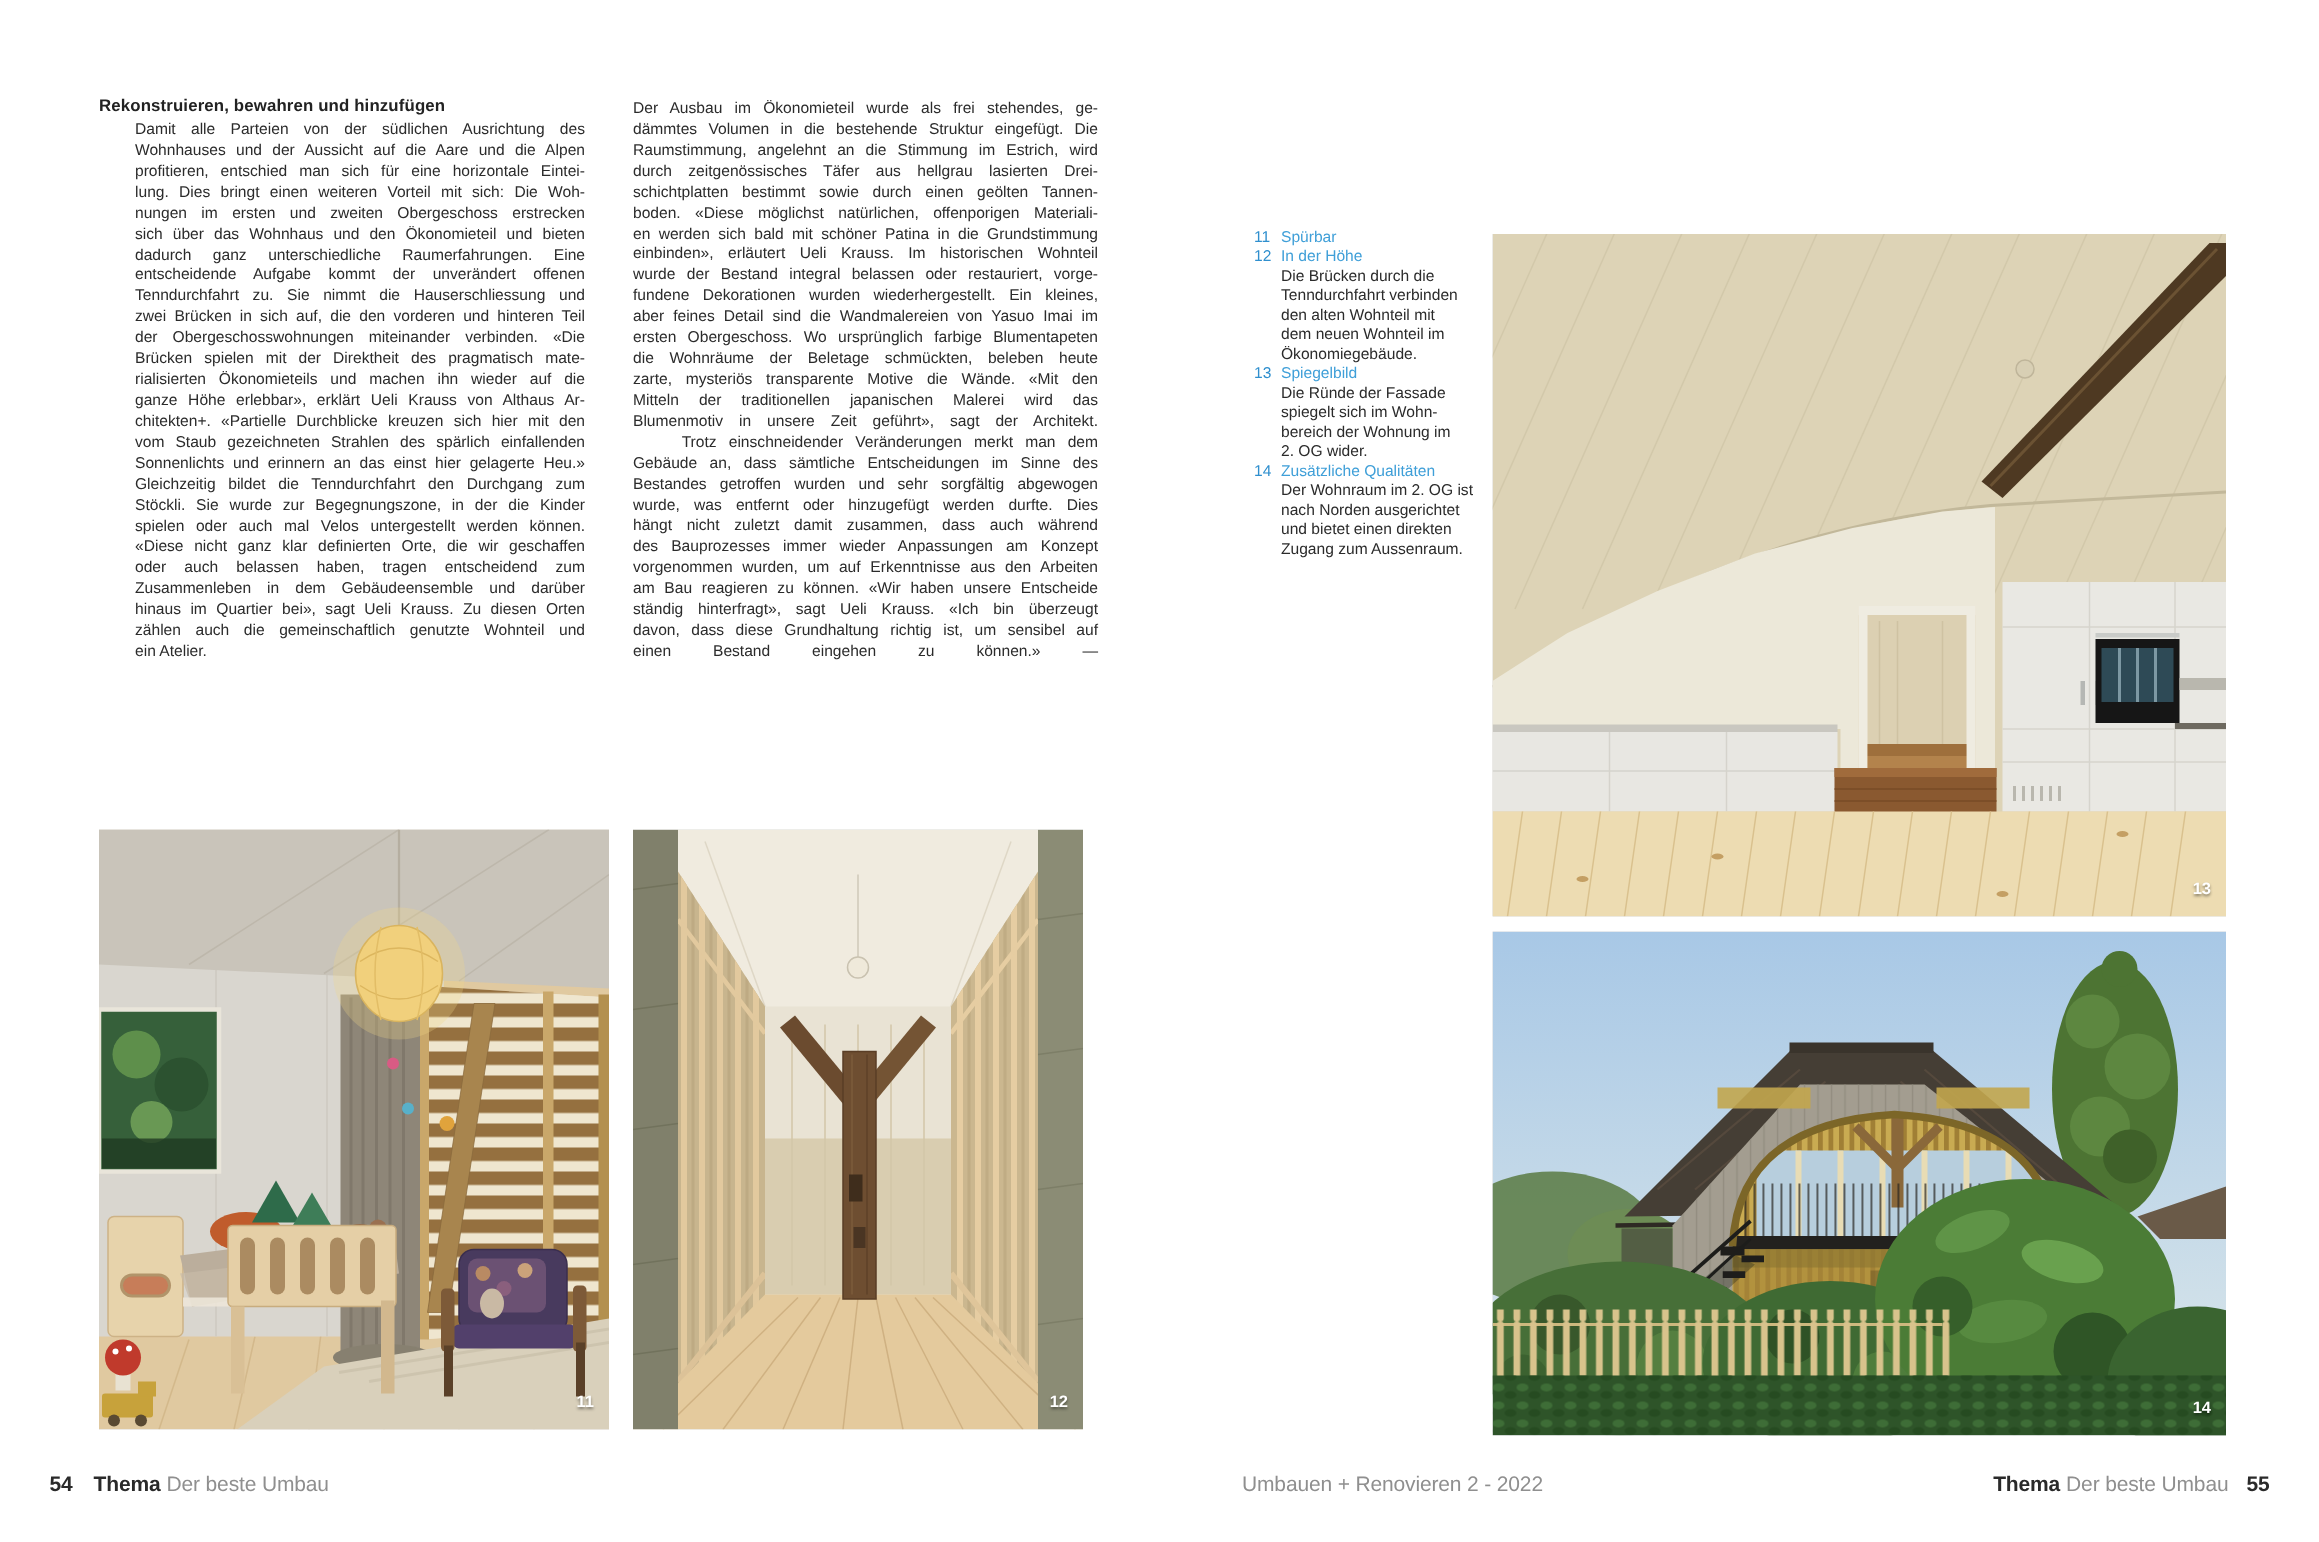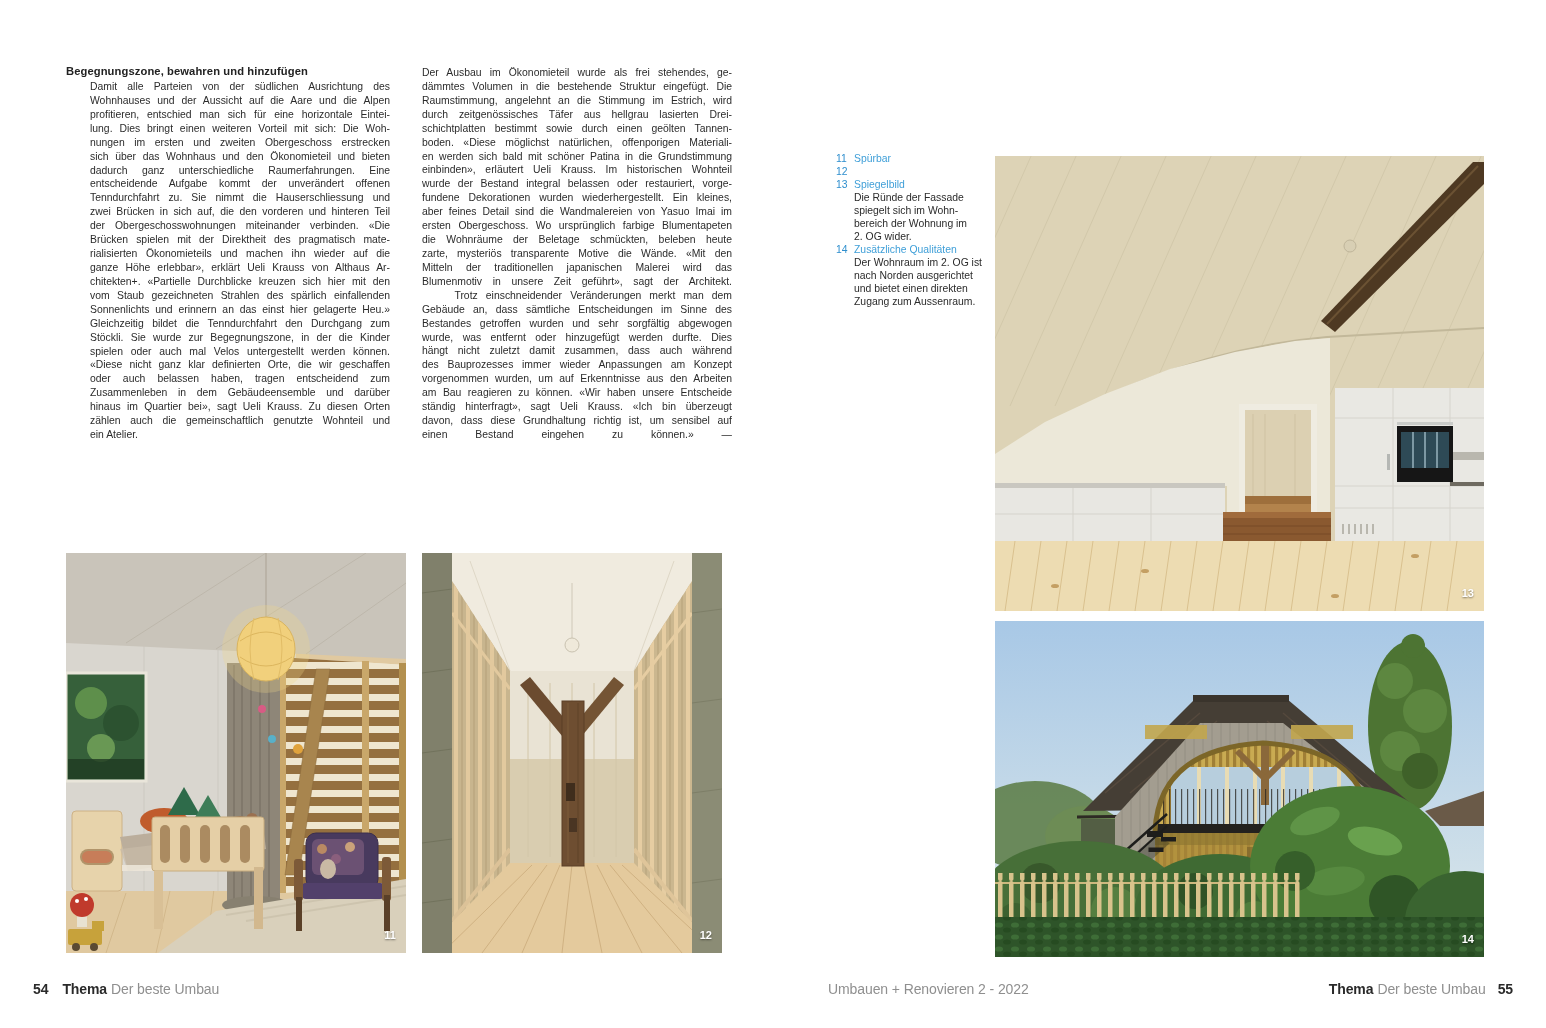--- a/index.html
+++ b/index.html
@@ -34,21 +34,21 @@
   .sp4{display:inline-block;width:4px;}
   .sp12{display:inline-block;width:12px;}
 </style>
 </head>
 <body>
 
 <div class="spread">
 
   <div class="page page-left">
 
-    <div class="heading" style="left:66px;top:65px;width:324px;">Begegnungszone, bewahren und hinzufügen</div>
+    <div class="heading" style="left:66px;top:65px;width:324px;">Rekonstruieren, bewahren und hinzufügen</div>
 
     <div class="jcol" style="left:66px;top:80px;width:324px;">
         <div class="jline">Damit alle Parteien von der südlichen Ausrichtung des</div>
         <div class="jline">Wohnhauses und der Aussicht auf die Aare und die Alpen</div>
         <div class="jline">profitieren, entschied man sich für eine horizontale Eintei-</div>
         <div class="jline">lung. Dies bringt einen weiteren Vorteil mit sich: Die Woh-</div>
         <div class="jline">nungen im ersten und zweiten Obergeschoss erstrecken</div>
         <div class="jline">sich über das Wohnhaus und den Ökonomieteil und bieten</div>
         <div class="jline">dadurch ganz unterschiedliche Raumerfahrungen. Eine</div>
         <div class="jline">entscheidende Aufgabe kommt der unverändert offenen</div>
@@ -352,20 +352,28 @@
 
     <div class="caps">
       <div class="cap">
         <div class="cap-num">11</div>
         <div>
           <div class="cap-title">Spürbar</div>
         </div>
       </div>
       <div class="cap">
         <div class="cap-num">12</div>
+        <div>
+          <div class="cap-title">In der Höhe</div>
+          <div class="cap-body">Die Brücken durch die
+Tenndurchfahrt verbinden
+den alten Wohnteil mit
+dem neuen Wohnteil im
+Ökonomiegebäude.</div>
+        </div>
       </div>
       <div class="cap">
         <div class="cap-num">13</div>
         <div>
           <div class="cap-title">Spiegelbild</div>
           <div class="cap-body">Die Ründe der Fassade
 spiegelt sich im Wohn-
 bereich der Wohnung im
 2. OG wider.</div>
         </div>

